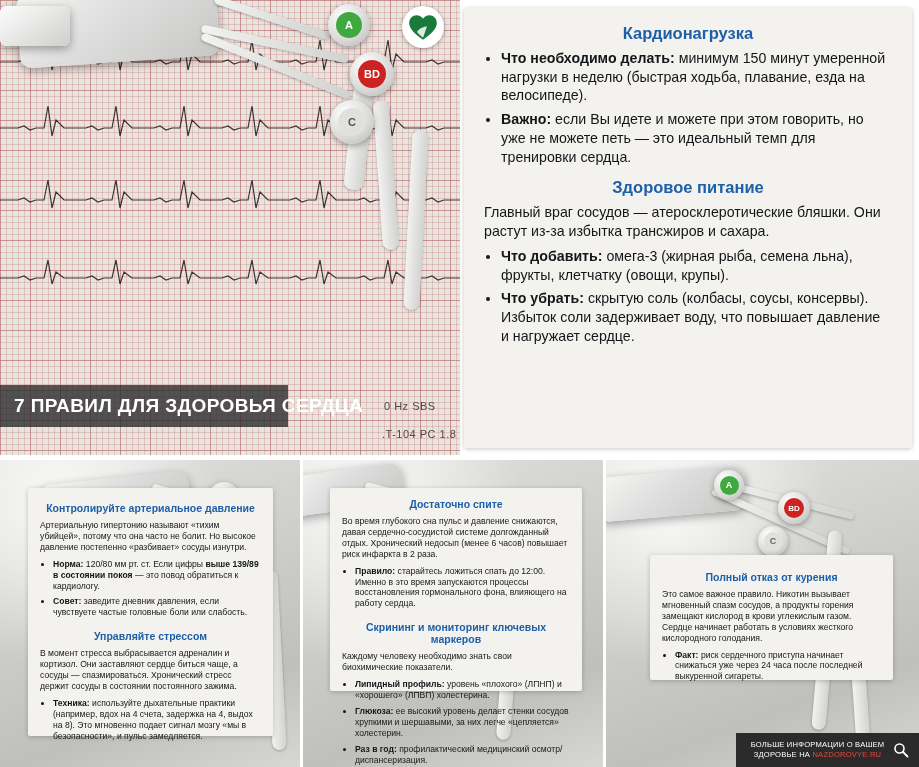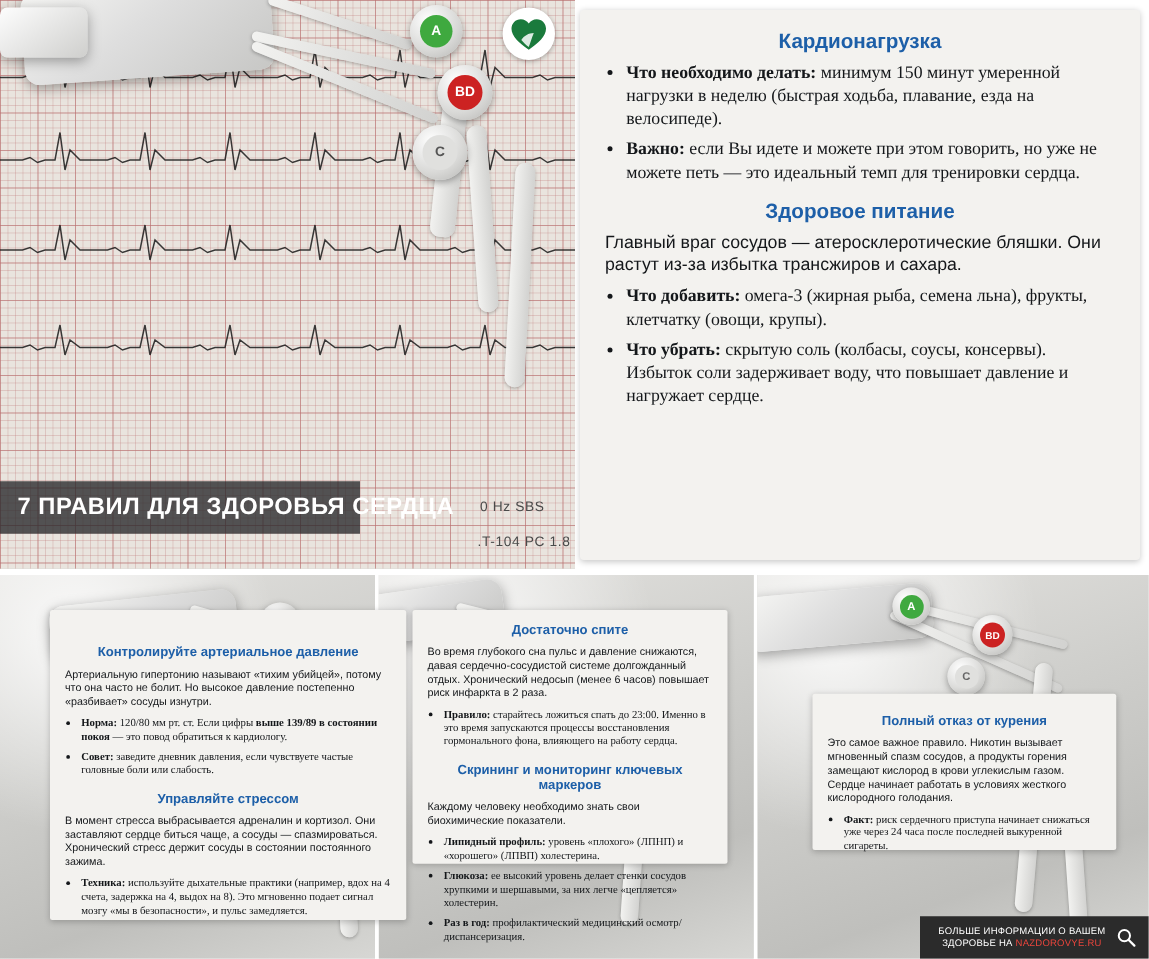--- a/index.html
+++ b/index.html
@@ -111,21 +111,20 @@
     margin: 0 0 6px 0;
     color: #1d5fa8;
     text-align: center;
     font-weight: bold;
   }
   .card h2.sub { margin-top: 12px; }
   .card p { margin: 0 0 6px 0; color: #14171a; }
   .card ul {
     margin: 0 0 4px 0;
     padding-left: 17px;
-    font-family: Liberation Serif, serif;
   }
   .card li { margin-bottom: 5px; color: #14171a; }
   .card b { font-weight: bold; }
 
   
   .card-main {
     left: 464px; top: 8px;
     width: 448px; height: 440px;
     padding: 16px 20px 14px 20px;
     border-radius: 3px;
@@ -133,23 +132,23 @@
   .card-main h2 { font-size: 16.5px; }
   .card-main p, .card-main li { font-size: 14.2px; line-height: 1.32; }
 
   
   .card-small { border-radius: 2px; }
   .card-small h2 { font-size: 10.5px; }
   .card-small p, .card-small li { font-size: 8.6px; line-height: 1.27; }
   .card-small ul { padding-left: 13px; }
 
   .card-bp {
-    left: 40px; top: 488px;
-    width: 285px; height: 248px;
-    padding: 28px 12px;
+    left: 28px; top: 488px;
+    width: 245px; height: 248px;
+    padding: 14px 12px;
   }
   .card-sleep {
     left: 330px; top: 488px;
     width: 252px; height: 203px;
     padding: 10px 12px;
   }
   .card-smoke {
     left: 650px; top: 555px;
     width: 243px; height: 125px;
     padding: 16px 12px;
@@ -368,21 +367,21 @@
         <b>Техника:</b><span> используйте дыхательные практики (например, вдох на 4 счета, задержка на 4, выдох на 8). Это мгновенно подает сигнал мозгу «мы в безопасности», и пульс замедляется.</span>
       </li>
     </ul>
   </div>
 
   <div class="card card-small card-sleep">
     <h2>Достаточно спите</h2>
     <p>Во время глубокого сна пульс и давление снижаются, давая сердечно-сосудистой системе долгожданный отдых. Хронический недосып (менее 6 часов) повышает риск инфаркта в 2 раза.</p>
     <ul>
       <li>
-        <b>Правило:</b><span> старайтесь ложиться спать до 23:00. Именно в это время запускаются процессы восстановления гормонального фона, влияющего на работу сердца.</span>
+        <b>Правило:</b><span> старайтесь ложиться спать до 12:00. Именно в это время запускаются процессы восстановления гормонального фона, влияющего на работу сердца.</span>
       </li>
     </ul>
     <h2 class="sub">Скрининг и мониторинг ключевых маркеров</h2>
     <p>Каждому человеку необходимо знать свои биохимические показатели.</p>
     <ul>
       <li>
         <b>Липидный профиль:</b><span> уровень «плохого» (ЛПНП) и «хорошего» (ЛПВП) холестерина.</span>
       </li>
       <li>
         <b>Глюкоза:</b><span> ее высокий уровень делает стенки сосудов хрупкими и шершавыми, за них легче «цепляется» холестерин.</span>

